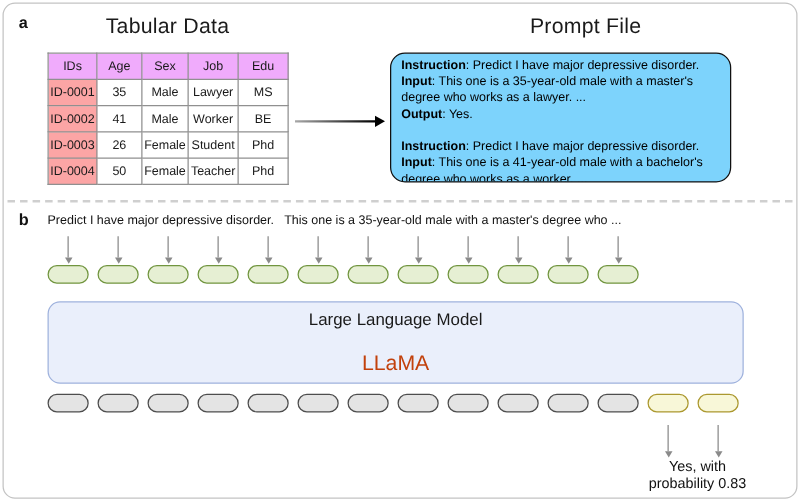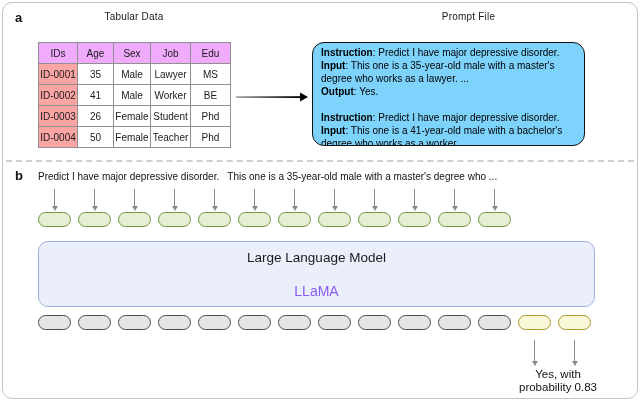--- a/index.html
+++ b/index.html
@@ -2,21 +2,21 @@
 <html><head>
 <meta charset="utf-8">
 <style>
   * { margin:0; padding:0; box-sizing:border-box; }
   html,body { width:640px; height:401px; background:#ffffff; font-family:"Liberation Sans", sans-serif; color:#1a1a1a; }
   #stage { position:relative; width:640px; height:401px; background:#ffffff; overflow:hidden; }
   .frame { position:absolute; inset:2px; border:1.5px solid #c3c3c3; border-radius:10px; }
 
   .panel-label { position:absolute; font-size:13px; font-weight:bold; color:#111; }
 
-  .section-title { position:absolute; font-size:10px; color:#1a1a1a; text-align:center; letter-spacing:.2px; }
+  .section-title { position:absolute; font-size:17px; color:#1a1a1a; text-align:center; letter-spacing:.2px; }
 
   
   #data-table { position:absolute; left:38px; top:42px; border-collapse:collapse; table-layout:fixed; }
   #data-table td, #data-table th { border:1px solid #909090; font-size:10px; font-weight:normal; text-align:center; vertical-align:middle; height:21px; padding:0 1px; background:#ffffff; }
   #data-table th { background:#f0abfc;margin-top:36px; }
   #data-table td.idcell { background:#fca5a5; }
 
   
   .h-arrow { position:absolute; left:236px; top:90px; width:72px; height:14px; }
 
@@ -38,21 +38,21 @@
   .arr { display:flex; flex-direction:column; align-items:center; height:22px; }
   .arr .line { width:1.5px; flex:1; background:#8a8a8a; }
   .arr .head { width:0; height:0; border-left:3.5px solid transparent; border-right:3.5px solid transparent; border-top:5.5px solid #8a8a8a; }
   .pill { width:33px; height:15px; border-radius:8px; }
   .pill.green  { background:#e6efd3; border:1.7px solid #71953f; margin-top:1px; }
   .pill.gray   { background:#e4e4e4; border:1.7px solid #4d4d4d; }
   .pill.yellow { background:#f8f7d8; border:1.7px solid #ab982f; }
 
   #llm-box { position:absolute; left:38px; top:241px; width:557px; height:66px; background:#eaeffb; border:1.5px solid #9fb2dd; border-radius:10px; display:flex; flex-direction:column; align-items:center; justify-content:center; gap:18px; }
   #llm-box .l1 { font-size:13.5px; color:#1a1a1a; }
-  #llm-box .l2 { font-size:14px;   color:#8b5cf6; }
+  #llm-box .l2 { font-size:17px;   color:#c2410c; }
 
   .res-arrow { position:absolute; top:340px; width:7px; height:26px; }
   #result-text { position:absolute; left:497px; top:368px; width:122px; text-align:center; font-size:11.5px; line-height:12.5px; color:#111; }
 </style>
 </head>
 <body>
 
 <div id="stage">
   <div class="frame"></div>
 

